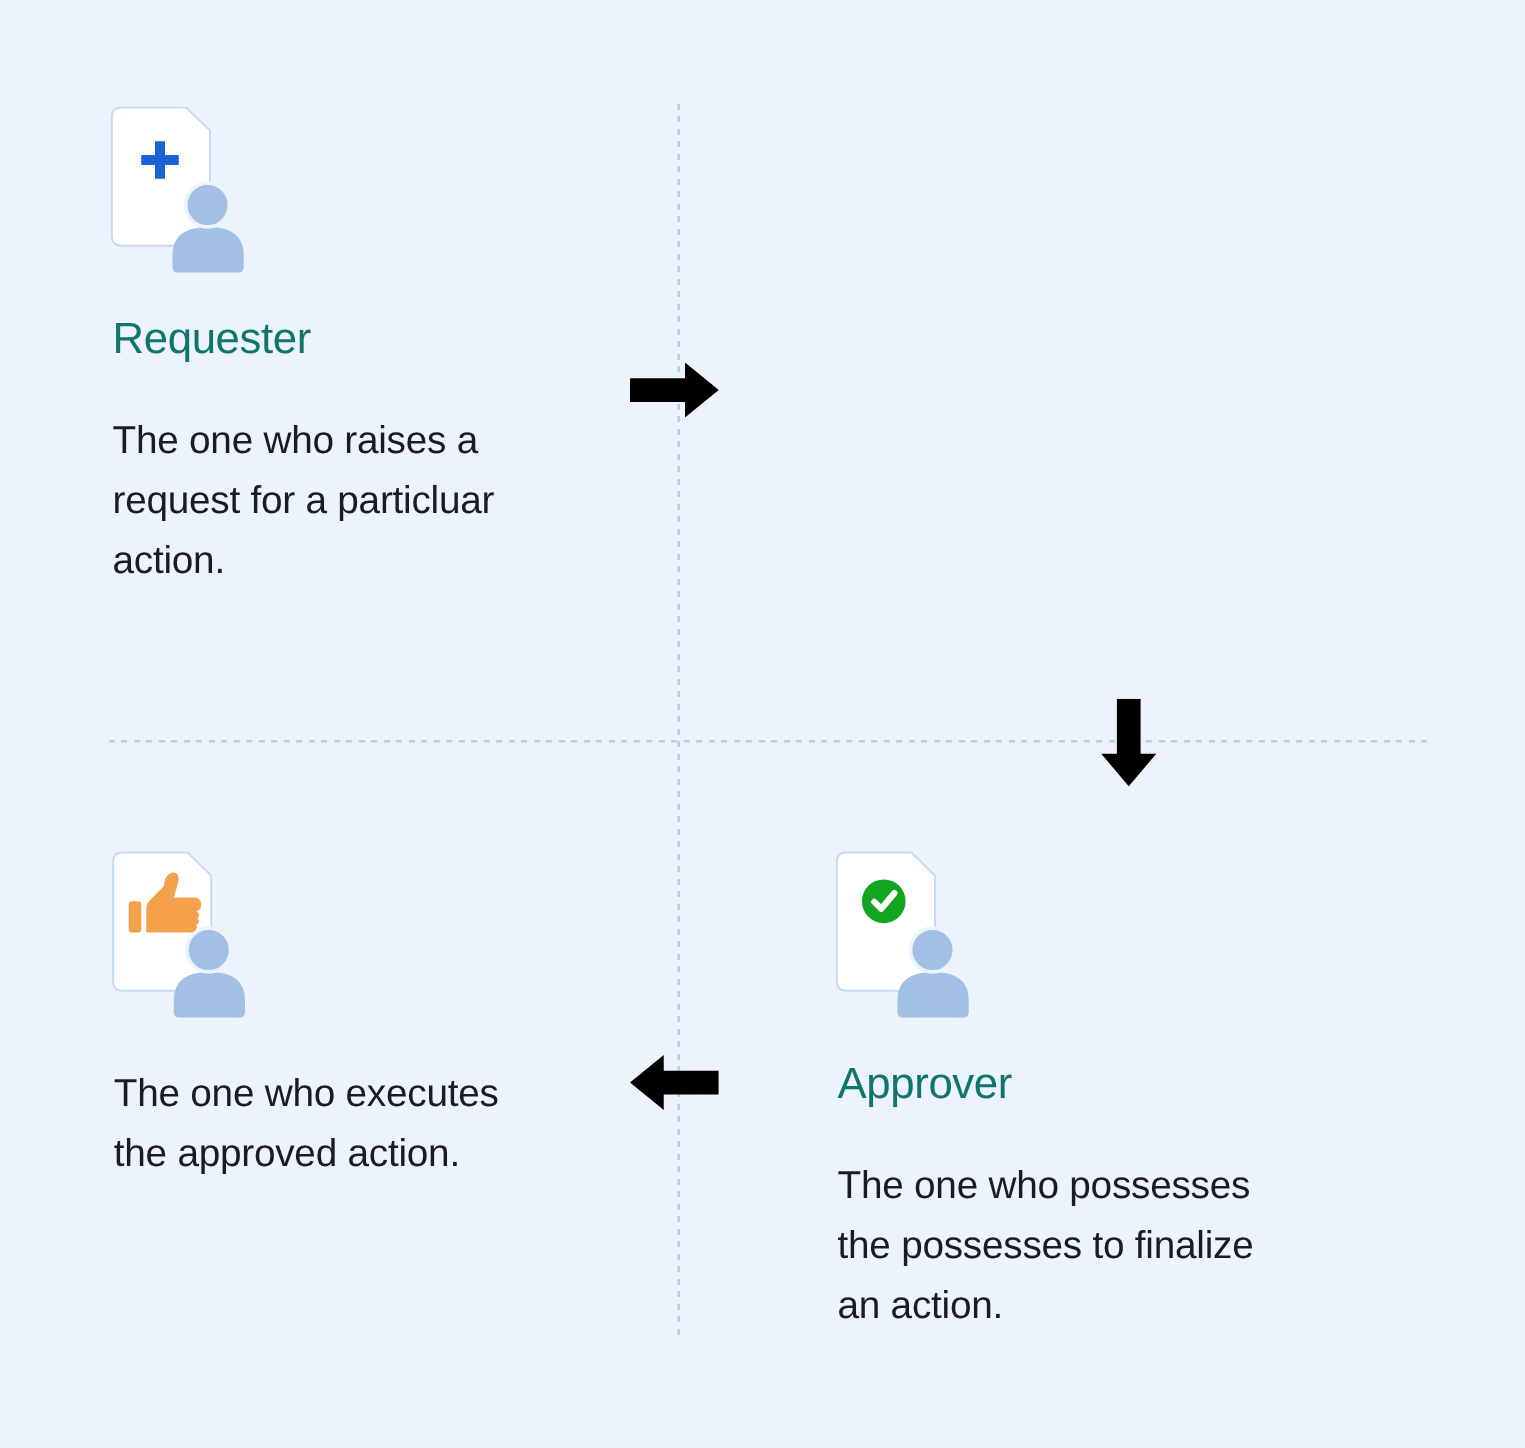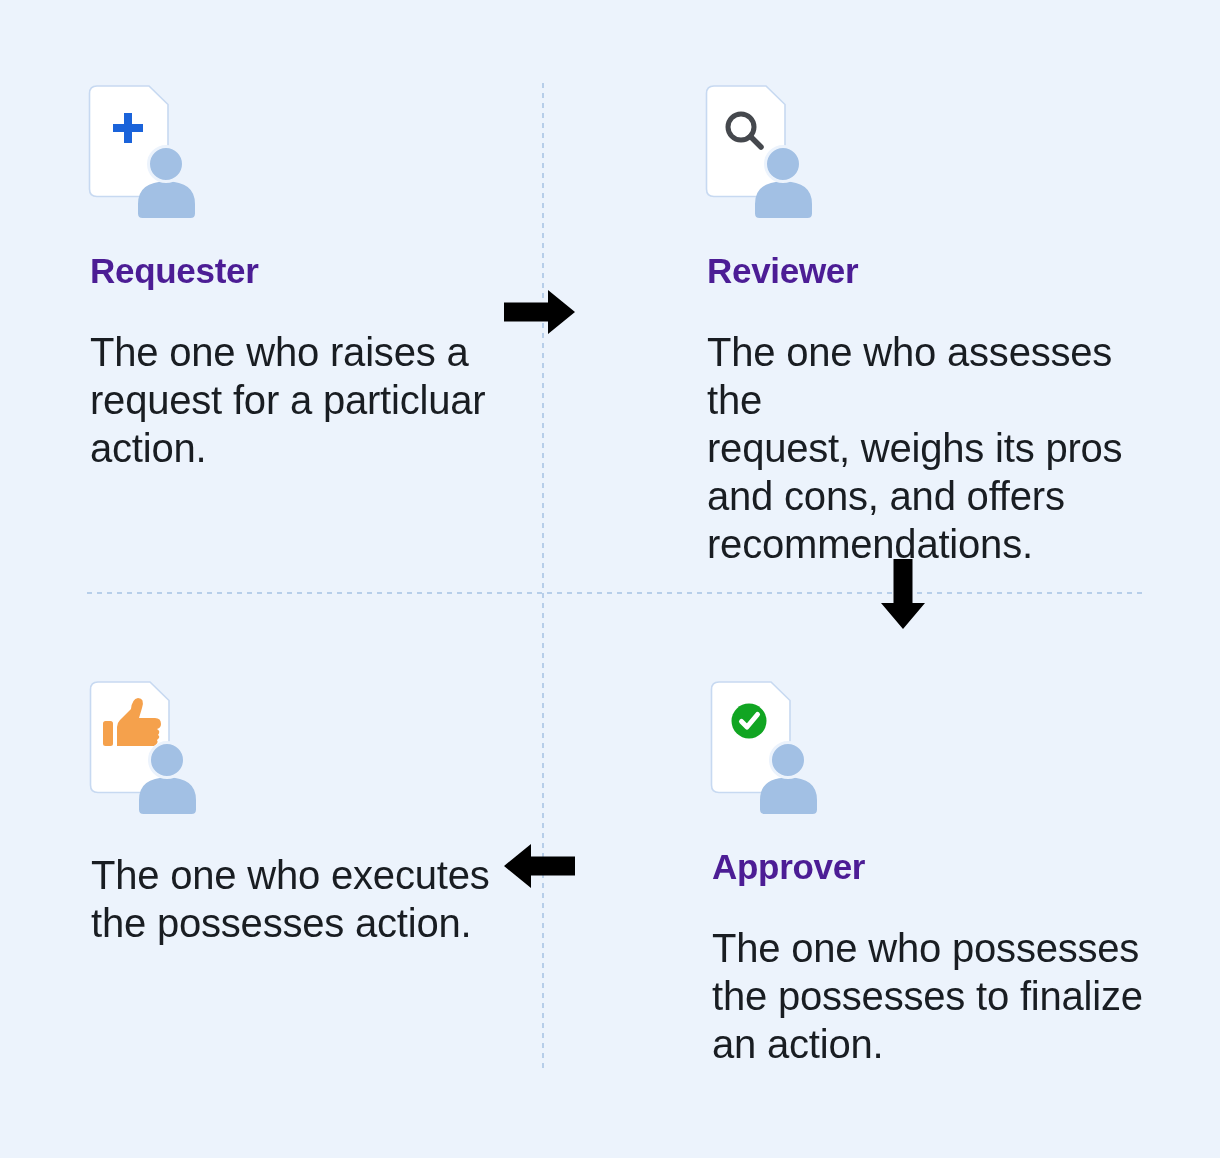--- a/index.html
+++ b/index.html
@@ -17,33 +17,33 @@
     background: repeating-linear-gradient(to bottom, #b7cee9 0 5px, transparent 5px 10px);
   }
   .divider.h {
     left: 87px; top: 592px; width: 1056px; height: 2px;
     background: repeating-linear-gradient(to right, #b7cee9 0 5px, transparent 5px 10px);
   }
   .role { position: absolute; width: 470px; }
   .pos-tl { left: 88px;  top: 85px;  }
   .pos-tr { left: 705px; top: 85px;  }
   .pos-bl { left: 89px;  top: 681px; }
-  .pos-br { left: 710px; top: 681px; }
+  .pos-br { left: 668px; top: 681px; }
   .role .icon-wrap { width: 110px; height: 135px; }
   .role h2 {
     margin: 28px 0 0 2px;
     font-size: 35px;
     line-height: 45px;
-    font-weight: 700;
-    color: #4c1d95;
+    font-weight: 400;
+    color: #0f766e;
     letter-spacing: -0.3px;
   }
   .role p {
     margin: 35px 0 0 2px;
-    font-size: 40px;
+    font-size: 31px;
     line-height: 48px;
     color: #191d22;
     letter-spacing: -0.2px;
     white-space: pre-line;
   }
   .arrow { position: absolute; }
   .arrow-right { left: 504px; top: 290px; }
   .arrow-down  { left: 881px; top: 559px; }
   .arrow-left  { left: 504px; top: 844px; }
 </style>
@@ -68,57 +68,37 @@
           <circle cx="78" cy="79" r="17.5" fill="#a2c0e4" stroke="#ecf3fc" stroke-width="3"></circle>
         </g>
       </svg>
     </div>
     <h2>Requester</h2>
     <p>The one who raises a
 request for a particluar
 action.</p>
   </section>
 
-  <section class="role pos-tr">
-    <div class="icon-wrap">
-      <svg width="110" height="135" viewBox="0 0 110 135">
-        <path d="M 9 1 H 61 L 80 19.5 V 104 Q 80 111.5 72.5 111.5 H 9 Q 1.5 111.5 1.5 104 V 8.5 Q 1.5 1 9 1 Z" fill="#ffffff" stroke="#c7d9f1" stroke-width="1.6"></path>
-        <g fill="none" stroke="#45484d" stroke-width="5">
-          <circle cx="36" cy="42" r="13"></circle>
-          <line x1="45.5" y1="51.5" x2="56" y2="62" stroke-linecap="round" stroke-width="5.5"></line>
-        </g>
-        <g>
-          <path d="M 50 133 V 119 Q 50 96.5 78.5 96.5 Q 107 96.5 107 119 V 128.5 Q 107 133 102.5 133 H 54.5 Q 50 133 50 128.5 Z" fill="#a2c0e4"></path>
-          <circle cx="78" cy="79" r="17.5" fill="#a2c0e4" stroke="#ecf3fc" stroke-width="3"></circle>
-        </g>
-      </svg>
-    </div>
-    <h2>Reviewer</h2>
-    <p>The one who assesses the
-request, weighs its pros
-and cons, and offers
-recommendations.</p>
-  </section>
 
   <section class="role pos-bl">
     <div class="icon-wrap">
       <svg width="110" height="135" viewBox="0 0 110 135">
         <path d="M 9 1 H 61 L 80 19.5 V 104 Q 80 111.5 72.5 111.5 H 9 Q 1.5 111.5 1.5 104 V 8.5 Q 1.5 1 9 1 Z" fill="#ffffff" stroke="#c7d9f1" stroke-width="1.6"></path>
         <g fill="#f5a14c">
           <rect x="14" y="40" width="10" height="25" rx="2.5"></rect>
           <path d="M 28 65 L 28 46 Q 28 42 31 39 L 42 28 Q 43 18 49 17 Q 56 17 53 27 L 50 37 H 66 Q 72 37 72 43 Q 72 47 68 48 Q 72 50 69 54 Q 72 56 68 59 Q 70 62 65 65 Z"></path>
         </g>
         <g>
           <path d="M 50 133 V 119 Q 50 96.5 78.5 96.5 Q 107 96.5 107 119 V 128.5 Q 107 133 102.5 133 H 54.5 Q 50 133 50 128.5 Z" fill="#a2c0e4"></path>
           <circle cx="78" cy="79" r="17.5" fill="#a2c0e4" stroke="#ecf3fc" stroke-width="3"></circle>
         </g>
       </svg>
     </div>
     <p>The one who executes
-the possesses action.</p>
+the approved action.</p>
   </section>
 
   <section class="role pos-br">
     <div class="icon-wrap">
       <svg width="110" height="135" viewBox="0 0 110 135">
         <path d="M 9 1 H 61 L 80 19.5 V 104 Q 80 111.5 72.5 111.5 H 9 Q 1.5 111.5 1.5 104 V 8.5 Q 1.5 1 9 1 Z" fill="#ffffff" stroke="#c7d9f1" stroke-width="1.6"></path>
         <g>
           <circle cx="39" cy="40" r="17.5" fill="#11a522"></circle>
           <path d="M 31.5 40.5 L 37 46 L 47.5 33.5" fill="none" stroke="#ffffff" stroke-width="5" stroke-linecap="round" stroke-linejoin="round"></path>
         </g>

